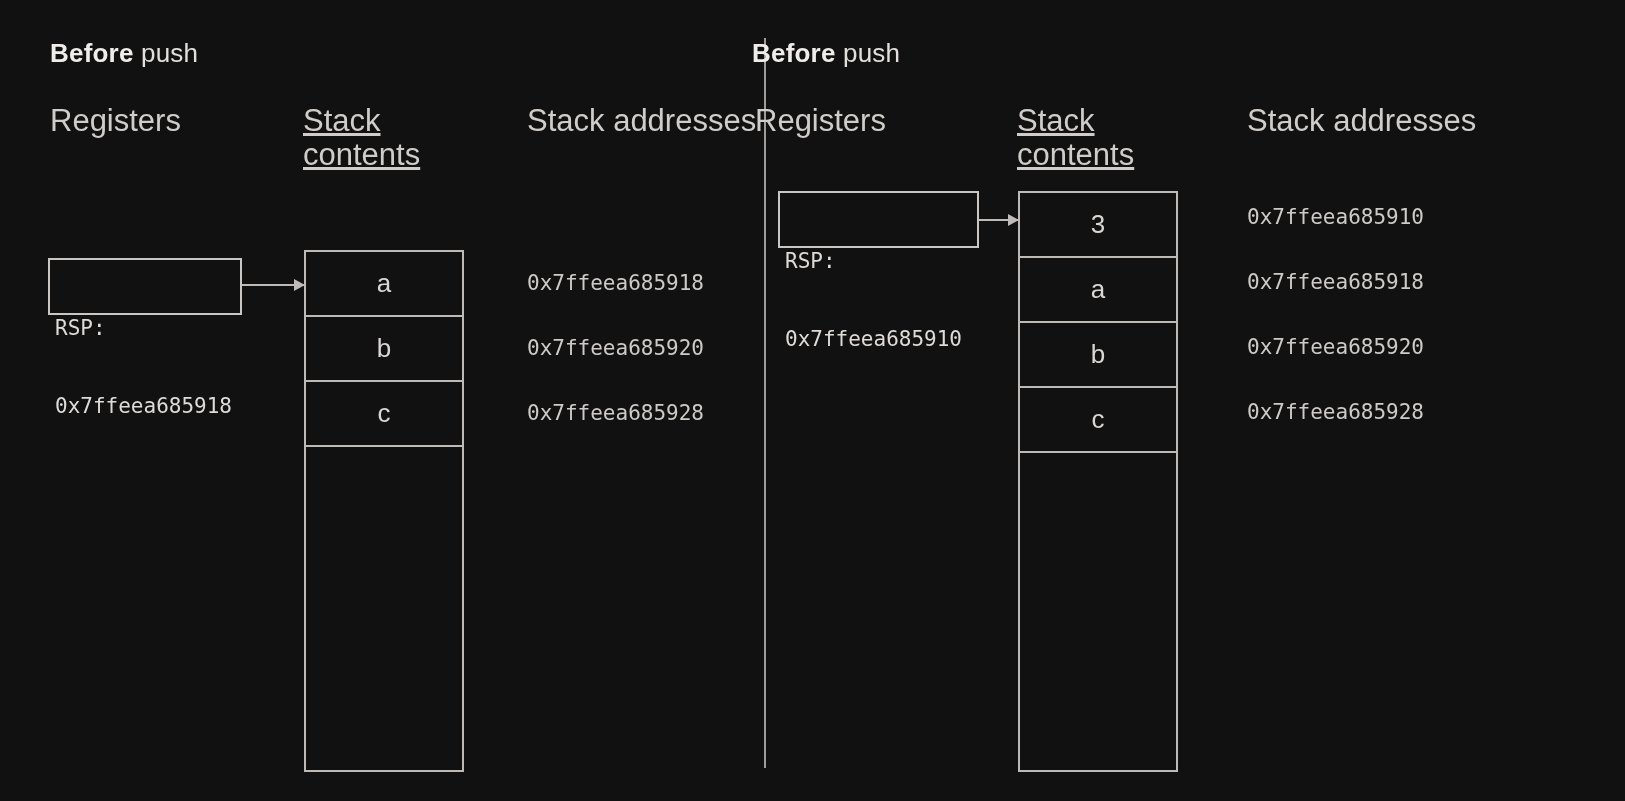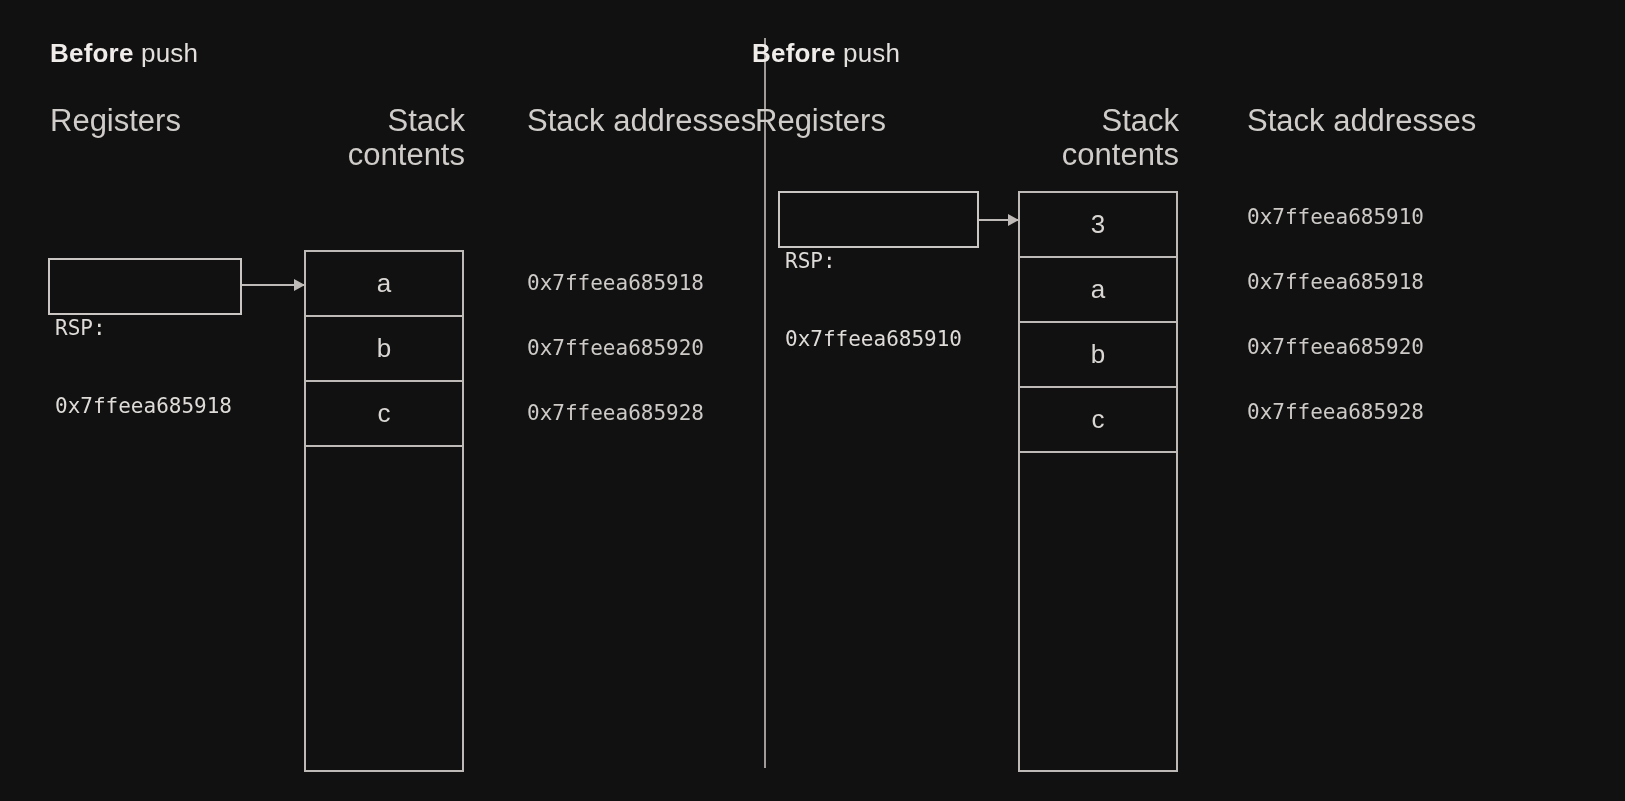--- a/index.html
+++ b/index.html
@@ -35,21 +35,22 @@
   }
 
   .col-head {
     position: absolute;
     font-size: 31px;
     line-height: 34px;
     color: #cfccc9;
     white-space: nowrap;
   }
   .col-head.center {
-    text-align: right;
+    text-align: left;
+    text-decoration: underline;
   }
 
   
   .divider {
     position: absolute;
     width: 2px;
     background: #9e9b98;
   }
 
   

